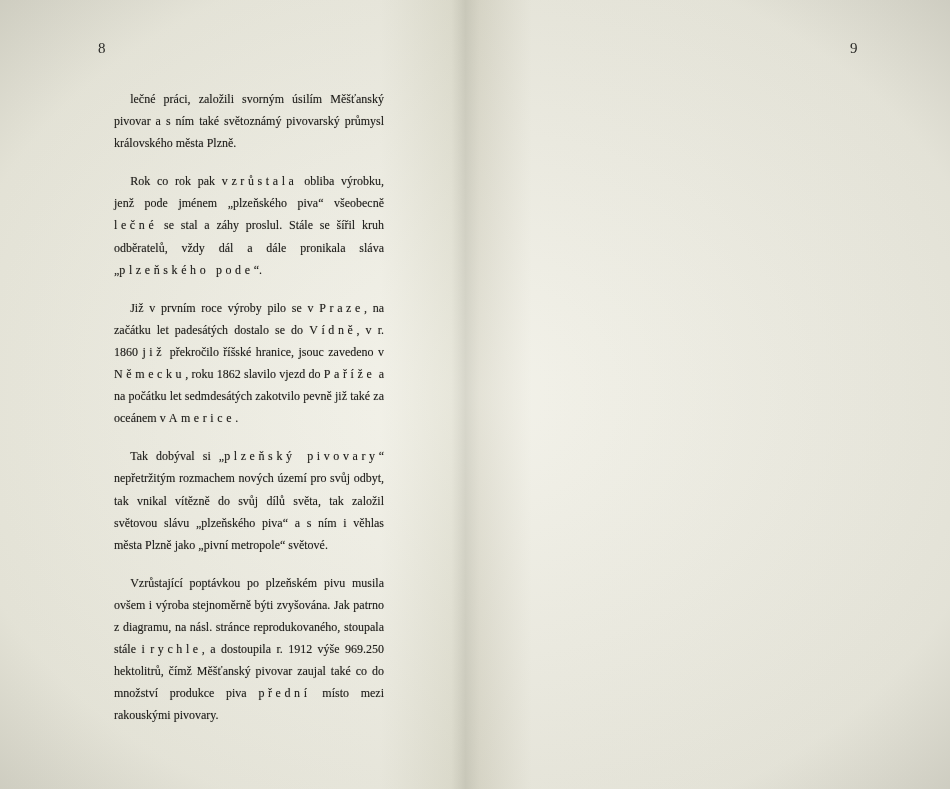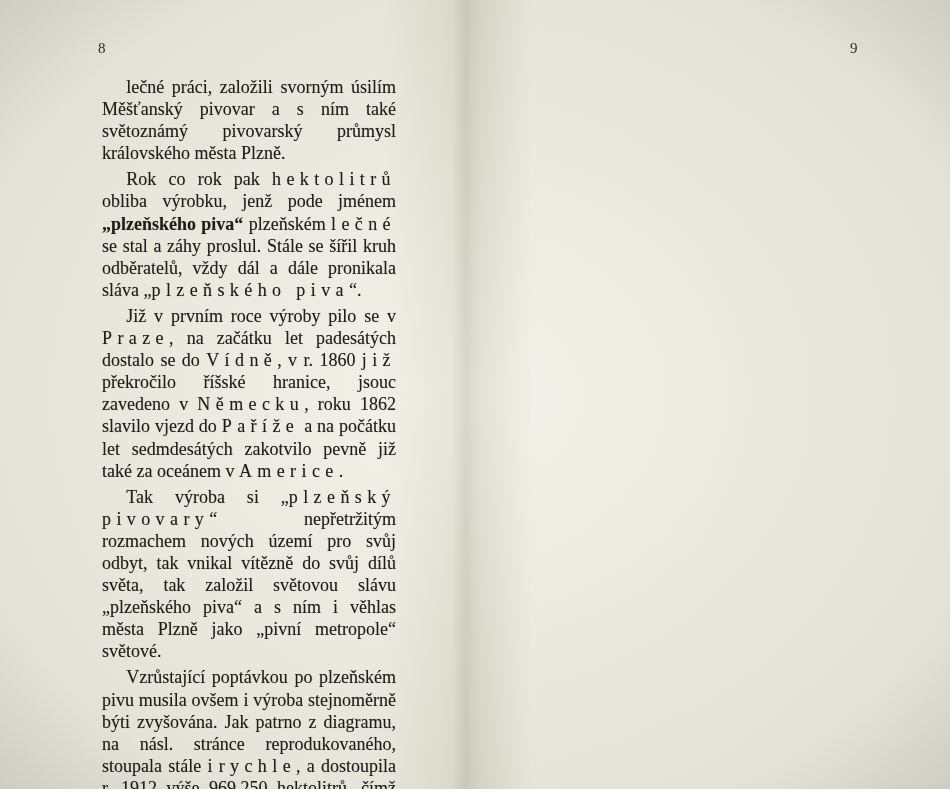--- a/index.html
+++ b/index.html
@@ -18,38 +18,38 @@
   .page-left{left:0;width:475px;}
   .page-right{left:475px;width:475px;}
 
   .folio{position:absolute;font-size:15px;color:#2b2b28;letter-spacing:.5px;}
   .folio-l{left:98px;top:40px;}
   .folio-r{right:92px;top:40px;}
 
   .col{position:absolute;width:302px;color:#1e1d1a;}
   .col-left{left:98px;top:72px;}
 
-  p{margin:4px;font-size:18px;line-height:22.1px;text-align:justify;
+  p{margin:16px;font-size:12px;line-height:22.1px;text-align:justify;
     text-indent:1.35em;-webkit-hyphens:none;hyphens:none;
     text-shadow:0 0 .7px rgba(40,38,32,.38);}
   .sp{letter-spacing:.30em;}
-  .bd{font-weight:bold;}
+  .bd{font-weight:normal;}
 </style>
 </head>
 <body>
 
 <div class="spread">
 
   <div class="page page-left">
     <div class="folio folio-l">8</div>
     <div class="col col-left">
         <p><span>lečné práci, založili svorným úsilím Měšťanský pivovar a s ním také světoznámý pivovarský průmysl královského města Plzně.</span></p>
-        <p><span>Rok co rok pak </span><span class="sp">hektolitrů</span><span> obliba výrobku, jenž pode jménem </span><span class="bd">„plzeňského piva“</span><span> plzeňském </span><span class="sp">lečné</span><span> se stal a záhy proslul. Stále se šířil kruh odběratelů, vždy dál a dále pronikala sláva „</span><span class="sp">plzeňského piva</span><span>“.</span></p>
+        <p><span>Rok co rok pak </span><span class="sp">vzrůstala</span><span> obliba výrobku, jenž pode jménem </span><span class="bd">„plzeňského piva“</span><span> všeobecně </span><span class="sp">lečné</span><span> se stal a záhy proslul. Stále se šířil kruh odběratelů, vždy dál a dále pronikala sláva „</span><span class="sp">plzeňského pode</span><span>“.</span></p>
         <p><span>Již v prvním roce výroby pilo se v </span><span class="sp">Praze</span><span>, na začátku let padesátých dostalo se do </span><span class="sp">Vídně</span><span>, v r. 1860 </span><span class="sp">již</span><span> překročilo říšské hranice, jsouc zavedeno v </span><span class="sp">Německu</span><span>, roku 1862 slavilo vjezd do </span><span class="sp">Paříže</span><span> a na počátku let sedmdesátých zakotvilo pevně již také za oceánem v </span><span class="sp">Americe</span><span>.</span></p>
-        <p><span>Tak výroba si „</span><span class="sp">plzeňský pivovary</span><span>“ nepřetržitým rozmachem nových území pro svůj odbyt, tak vnikal vítězně do svůj dílů světa, tak založil světovou slávu „plzeňského piva“ a s ním i věhlas města Plzně jako „pivní metropole“ světové.</span></p>
+        <p><span>Tak dobýval si „</span><span class="sp">plzeňský pivovary</span><span>“ nepřetržitým rozmachem nových území pro svůj odbyt, tak vnikal vítězně do svůj dílů světa, tak založil světovou slávu „plzeňského piva“ a s ním i věhlas města Plzně jako „pivní metropole“ světové.</span></p>
         <p><span>Vzrůstající poptávkou po plzeňském pivu musila ovšem i výroba stejnoměrně býti zvyšována. Jak patrno z diagramu, na násl. stránce reprodukovaného, stoupala stále i </span><span class="sp">rychle</span><span>, a dostoupila r. 1912 výše 969.250 hektolitrů, čímž Měšťanský pivovar zaujal také co do množství produkce piva </span><span class="sp">přední</span><span> místo mezi rakouskými pivovary.</span></p>
       </div>
   </div>
 
   <div class="page page-right">
     <div class="folio folio-r">9</div>
 
   </div>
 
 </div>

